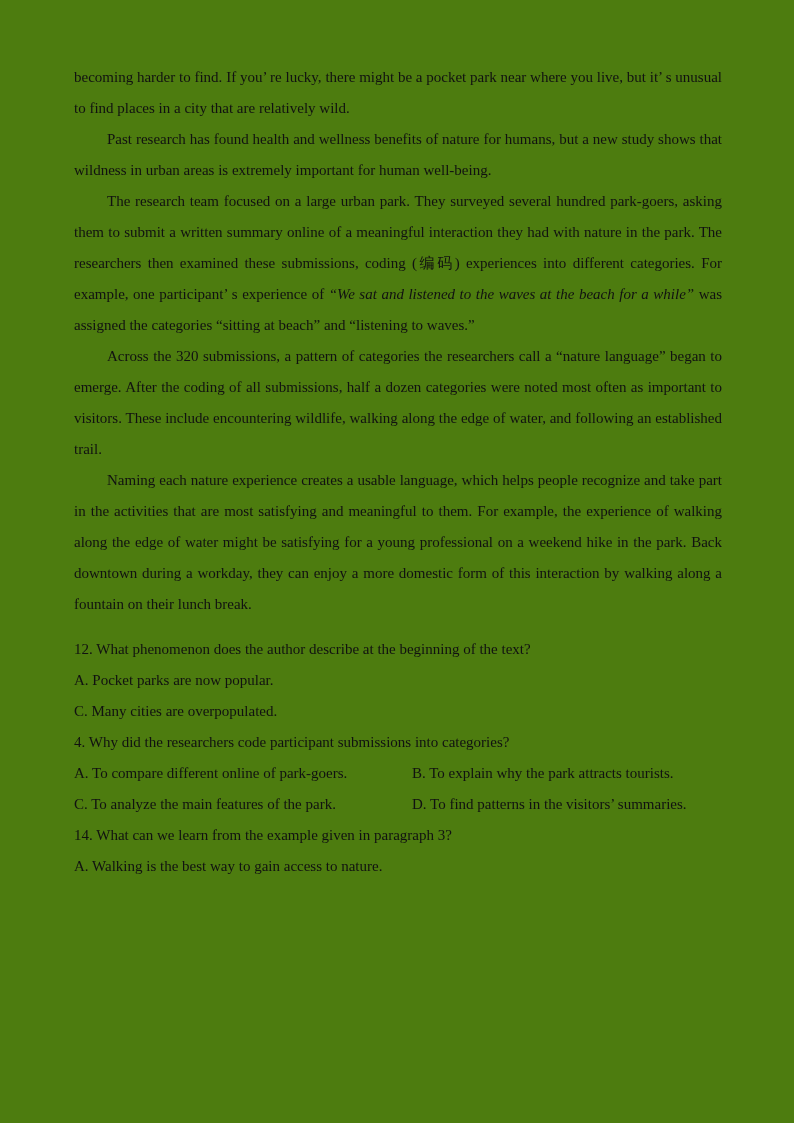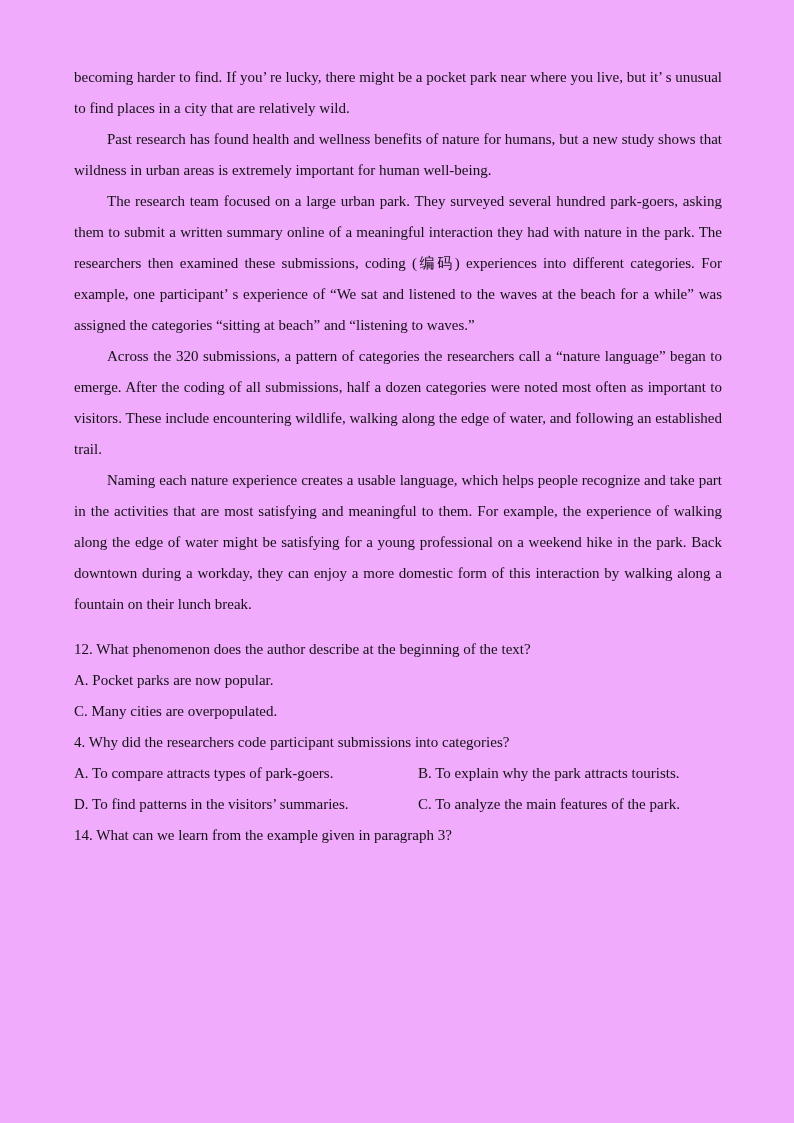--- a/index.html
+++ b/index.html
@@ -5,50 +5,51 @@
   html, body {
     margin: 0;
     padding: 0;
     background: #ffffff;
   }
   .page {
     position: relative;
     width: 794px;
     height: 1123px;
     margin: 0 auto;
-    background: #f0abfc;
+    background: #4d7c0f;
     box-sizing: border-box;
     padding: 62px 72px 40px 74px;
     font-family: "Liberation Serif", "DejaVu Serif", serif;
     font-size: 15px;
     line-height: 31px;
     color: #111111;
     overflow: hidden;
   }
   .article p {
     margin: 0;
     text-align: justify;
     text-justify: inter-word;
   }
   .article p.indent {
     text-indent: 2.2em;
   }
   .italic-seg {
+    font-style: italic;
   }
   .questions {
     margin-top: 14px;
   }
   .question-stem {
     margin: 0;
     text-align: left;
   }
   .option-grid {
     display: grid;
     grid-template-columns: minmax(324px, auto) 1fr;
-    column-gap: 20px;
+    column-gap: 14px;
   }
   .option-grid .opt {
     text-align: left;
   }
   .option-full {
     margin: 0;
     text-align: left;
   }
 </style>
 </head>
@@ -79,28 +80,29 @@
         <span class="opt">A. Pocket parks are now popular.</span>
       </div>
       <div class="option-grid">
         <span class="opt">C. Many cities are overpopulated.</span>
       </div>
     </div>
 
     <div>
       <p class="question-stem">4. Why did the researchers code participant submissions into categories?</p>
       <div class="option-grid">
-        <span class="opt">A. To compare attracts types of park-goers.</span>
+        <span class="opt">A. To compare different online of park-goers.</span>
         <span class="opt">B. To explain why the park attracts tourists.</span>
       </div>
       <div class="option-grid">
+        <span class="opt">C. To analyze the main features of the park.</span>
         <span class="opt">D. To find patterns in the visitors’ summaries.</span>
-        <span class="opt">C. To analyze the main features of the park.</span>
       </div>
     </div>
 
     <div>
       <p class="question-stem">14. What can we learn from the example given in paragraph 3?</p>
+      <p class="option-full">A. Walking is the best way to gain access to nature.</p>
     </div>
 
   </div>
 
 </div>
 
 </body></html>

